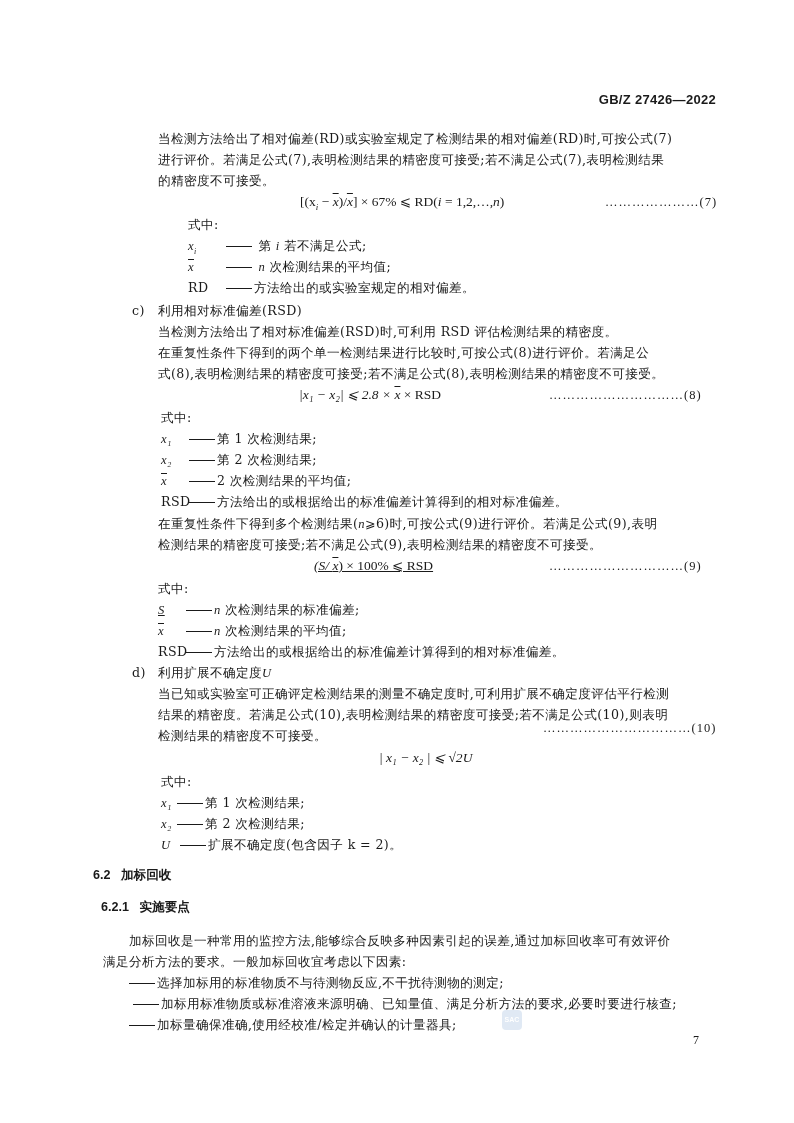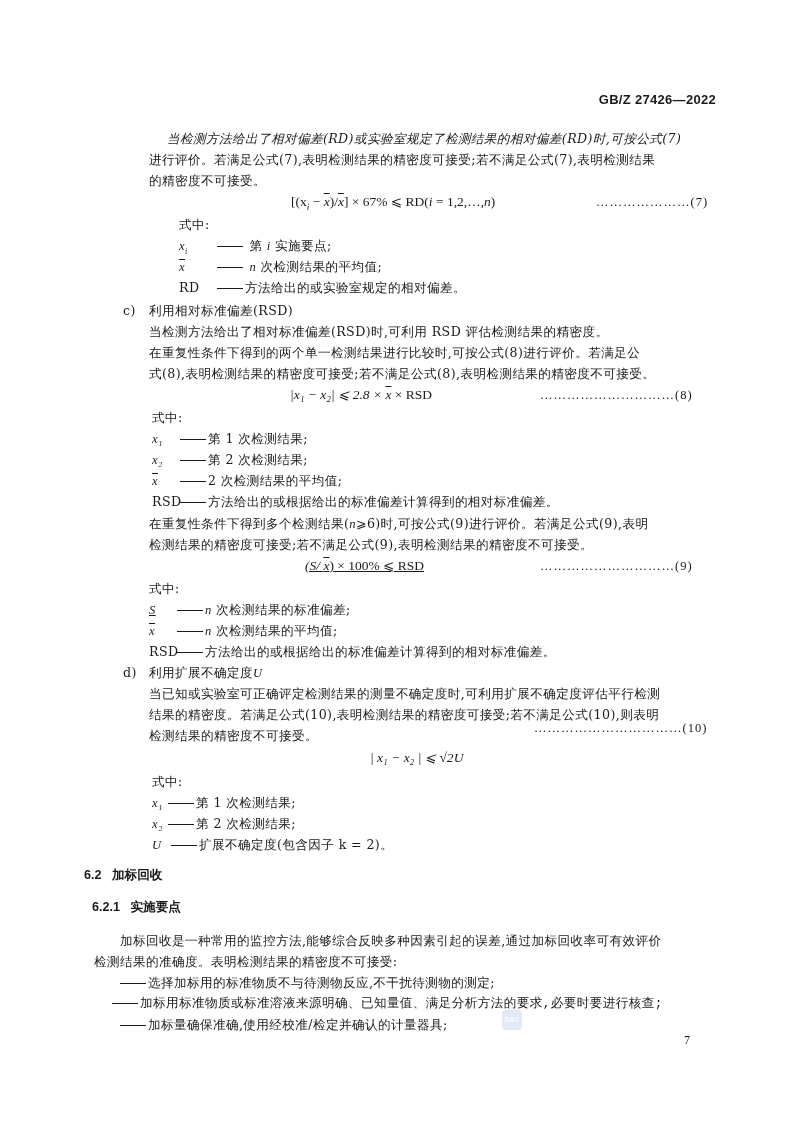--- a/index.html
+++ b/index.html
@@ -1,49 +1,49 @@
 <!DOCTYPE html>
 <html><head>
 <meta charset="utf-8">
 <style>
   html, body { margin:0; padding:0; background:#ffffff; }
   body { width:794px; height:1123px; position:relative; overflow:hidden;
          font-family:"DejaVu Serif","Liberation Serif",serif; color:#1a1a1a; }
-  .abs { position:absolute; white-space:nowrap; }
+  .abs { position:absolute; white-space:nowrap;margin-left:9px; }
   .hdr { font-family:"Liberation Sans","DejaVu Sans",sans-serif; font-size:13px; font-weight:bold; left:0; right:78px; text-align:right; top:92px; letter-spacing:0.3px; }
   .p { font-size:12.6px; line-height:20.6px; letter-spacing:0.4px; }
   .i { font-style:italic; font-family:"Liberation Serif","DejaVu Serif",serif; }
   .ov { text-decoration:overline; }
   .eq { font-family:"Liberation Serif","DejaVu Serif",serif; font-size:13.5px; }
   .eqno { font-family:"Liberation Serif","DejaVu Serif",serif; font-size:12.5px; letter-spacing:1px; }
   .h2 { font-family:"Liberation Sans","DejaVu Sans",sans-serif; font-size:12.6px; font-weight:bold; }
   .dash { display:inline-block; width:26px; border-top:1.6px solid #1a1a1a; vertical-align:middle; margin:0 2px 0 0; }
   .var { display:inline-block; width:38px; }
   .var2 { display:inline-block; width:28px; }
   .wm { position:absolute; left:502px; top:1010px; width:20px; height:20px; background:#dbe6f3; border-radius:4px;
         color:#ffffff; font-family:"Liberation Sans",sans-serif; font-size:7px; font-weight:bold; text-align:center; line-height:20px; opacity:0.85; }
   .pg { font-family:"Liberation Serif","DejaVu Serif",serif; font-size:12px; }
 </style>
 </head>
 <body>
 
 <div class="abs hdr">GB/Z 27426—2022</div>
 
-<div class="abs p" style="left:167px;top:129px;font-style:italic;">当检测方法给出了相对偏差(RD)或实验室规定了检测结果的相对偏差(RD)时,可按公式(7)</div>
+<div class="abs p" style="left:149px;top:129px;">当检测方法给出了相对偏差(RD)或实验室规定了检测结果的相对偏差(RD)时,可按公式(7)</div>
 <div class="abs p" style="left:149px;top:150px;">进行评价。若满足公式(7),表明检测结果的精密度可接受;若不满足公式(7),表明检测结果</div>
 <div class="abs p" style="left:149px;top:171px;">的精密度不可接受。</div>
 
 <div class="abs eq" style="left:291px;top:193px;">
   <span>[(x</span><sub class="i" style="font-size:9px">i</sub><span> − </span><span class="i ov">x</span><span>)/</span><span class="i ov">x</span><span>] × 67% ⩽ RD(</span><span class="i">i</span><span> = 1,2,…,</span><span class="i">n</span><span>)</span>
 </div>
 <div class="abs eqno" style="left:596px;top:195px;">…………………(7)</div>
 
 <div class="abs p" style="left:179px;top:215px;">式中:</div>
 <div class="abs p" style="left:179px;top:236px;">
-  <span class="var"><span class="i">x</span><sub class="i" style="font-size:8px">i</sub></span><span class="dash"></span> <span>第 </span><span class="i">i</span><span> 实施要点;</span>
+  <span class="var"><span class="i">x</span><sub class="i" style="font-size:8px">i</sub></span><span class="dash"></span> <span>第 </span><span class="i">i</span><span> 若不满足公式;</span>
 </div>
 <div class="abs p" style="left:179px;top:257px;">
   <span class="var"><span class="i ov">x</span></span><span class="dash"></span> <span class="i">n</span><span> 次检测结果的平均值;</span>
 </div>
 <div class="abs p" style="left:179px;top:278px;">
   <span class="var">RD</span><span class="dash"></span><span>方法给出的或实验室规定的相对偏差。</span>
 </div>
 
 <div class="abs p" style="left:123px;top:301px;">c)</div>
 <div class="abs p" style="left:149px;top:301px;">利用相对标准偏差(RSD)</div>
@@ -115,26 +115,26 @@
   <span class="i" style="display:inline-block;width:19px">U</span><span class="dash"></span><span>扩展不确定度(包含因子 k = 2)。</span>
 </div>
 
 <div class="abs h2" style="left:84px;top:867px;">
   <span>6.2</span>&nbsp;&nbsp;&nbsp;<span>加标回收</span>
 </div>
 <div class="abs h2" style="left:92px;top:899px;">
   <span>6.2.1</span>&nbsp;&nbsp;&nbsp;<span>实施要点</span>
 </div>
 <div class="abs p" style="left:120px;top:931px;">加标回收是一种常用的监控方法,能够综合反映多种因素引起的误差,通过加标回收率可有效评价</div>
-<div class="abs p" style="left:94px;top:952px;">检测结果的准确度。表明检测结果的精密度不可接受:</div>
+<div class="abs p" style="left:94px;top:952px;">满足分析方法的要求。一般加标回收宜考虑以下因素:</div>
 
 <div class="abs p" style="left:120px;top:973px;">
   <span class="dash"></span><span>选择加标用的标准物质不与待测物反应,不干扰待测物的测定;</span>
 </div>
-<div class="abs p" style="left:112px;top:994px;font-family:Liberation Mono, monospace;">
+<div class="abs p" style="left:124px;top:994px;">
   <span class="dash"></span><span>加标用标准物质或标准溶液来源明确、已知量值、满足分析方法的要求,必要时要进行核查;</span>
 </div>
 <div class="abs p" style="left:120px;top:1015px;">
   <span class="dash"></span><span>加标量确保准确,使用经校准/检定并确认的计量器具;</span>
 </div>
 
 <div class="wm">SAC</div>
 
 <div class="abs pg" style="left:684px;top:1033px;">7</div>
 

